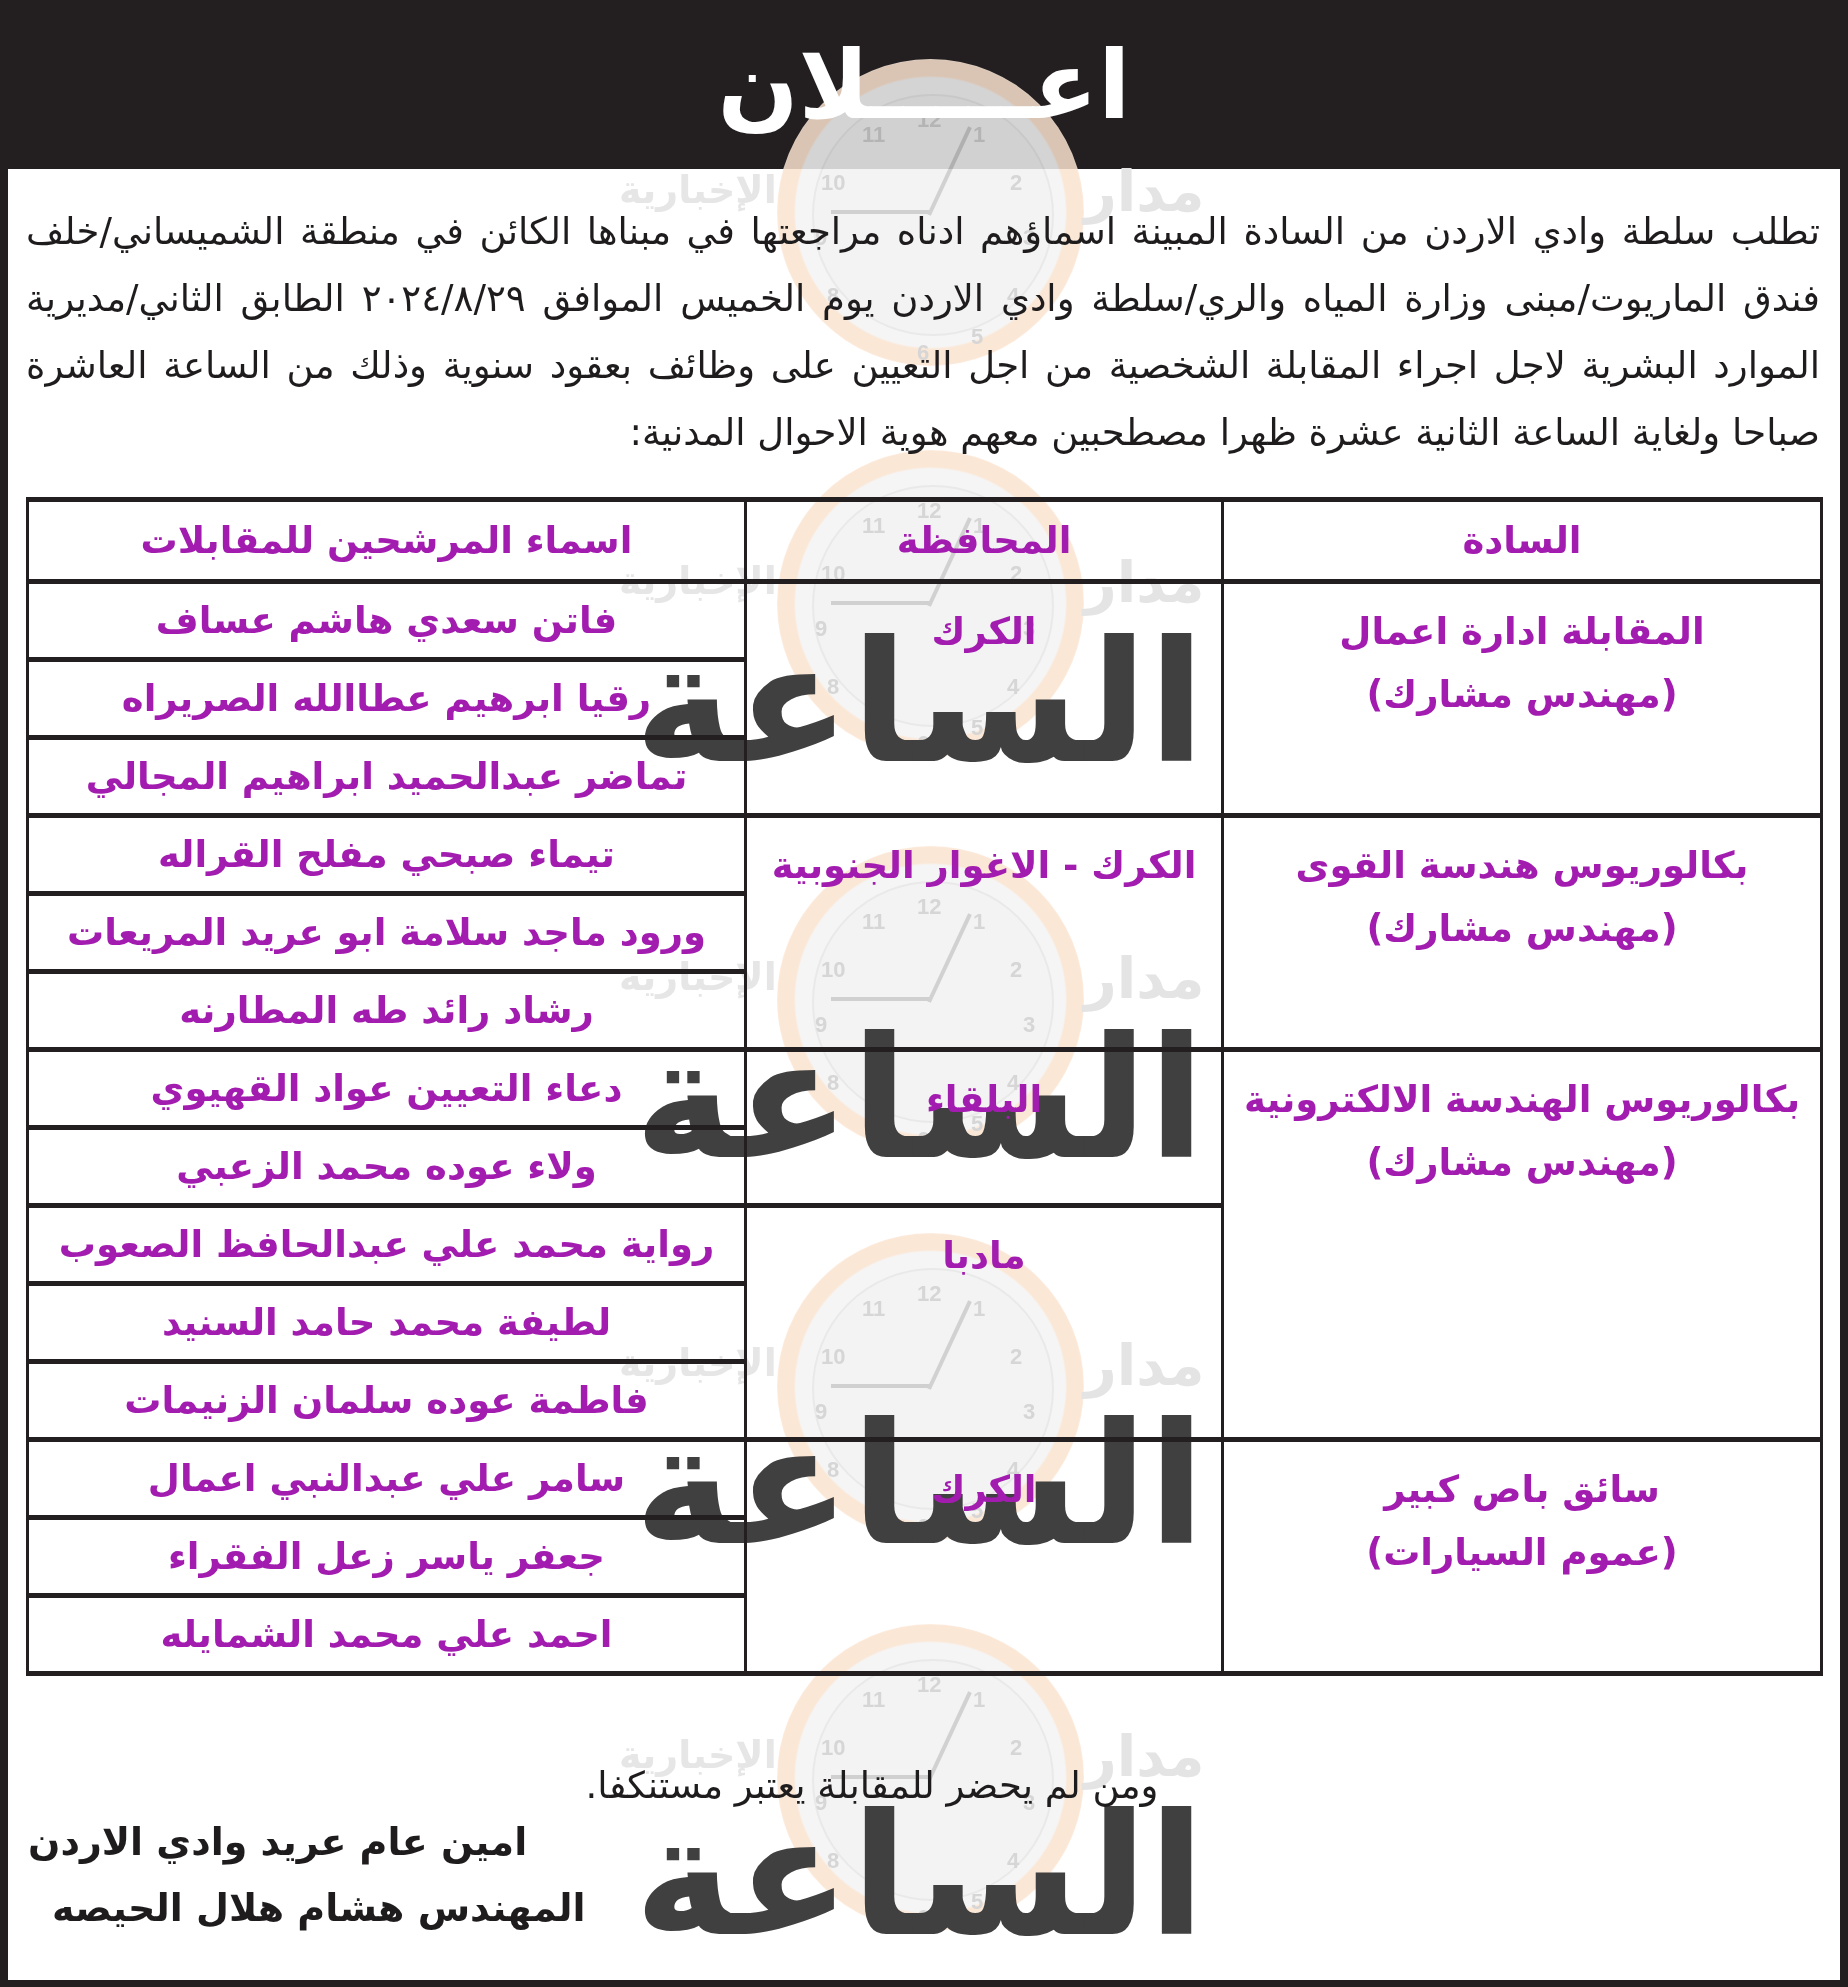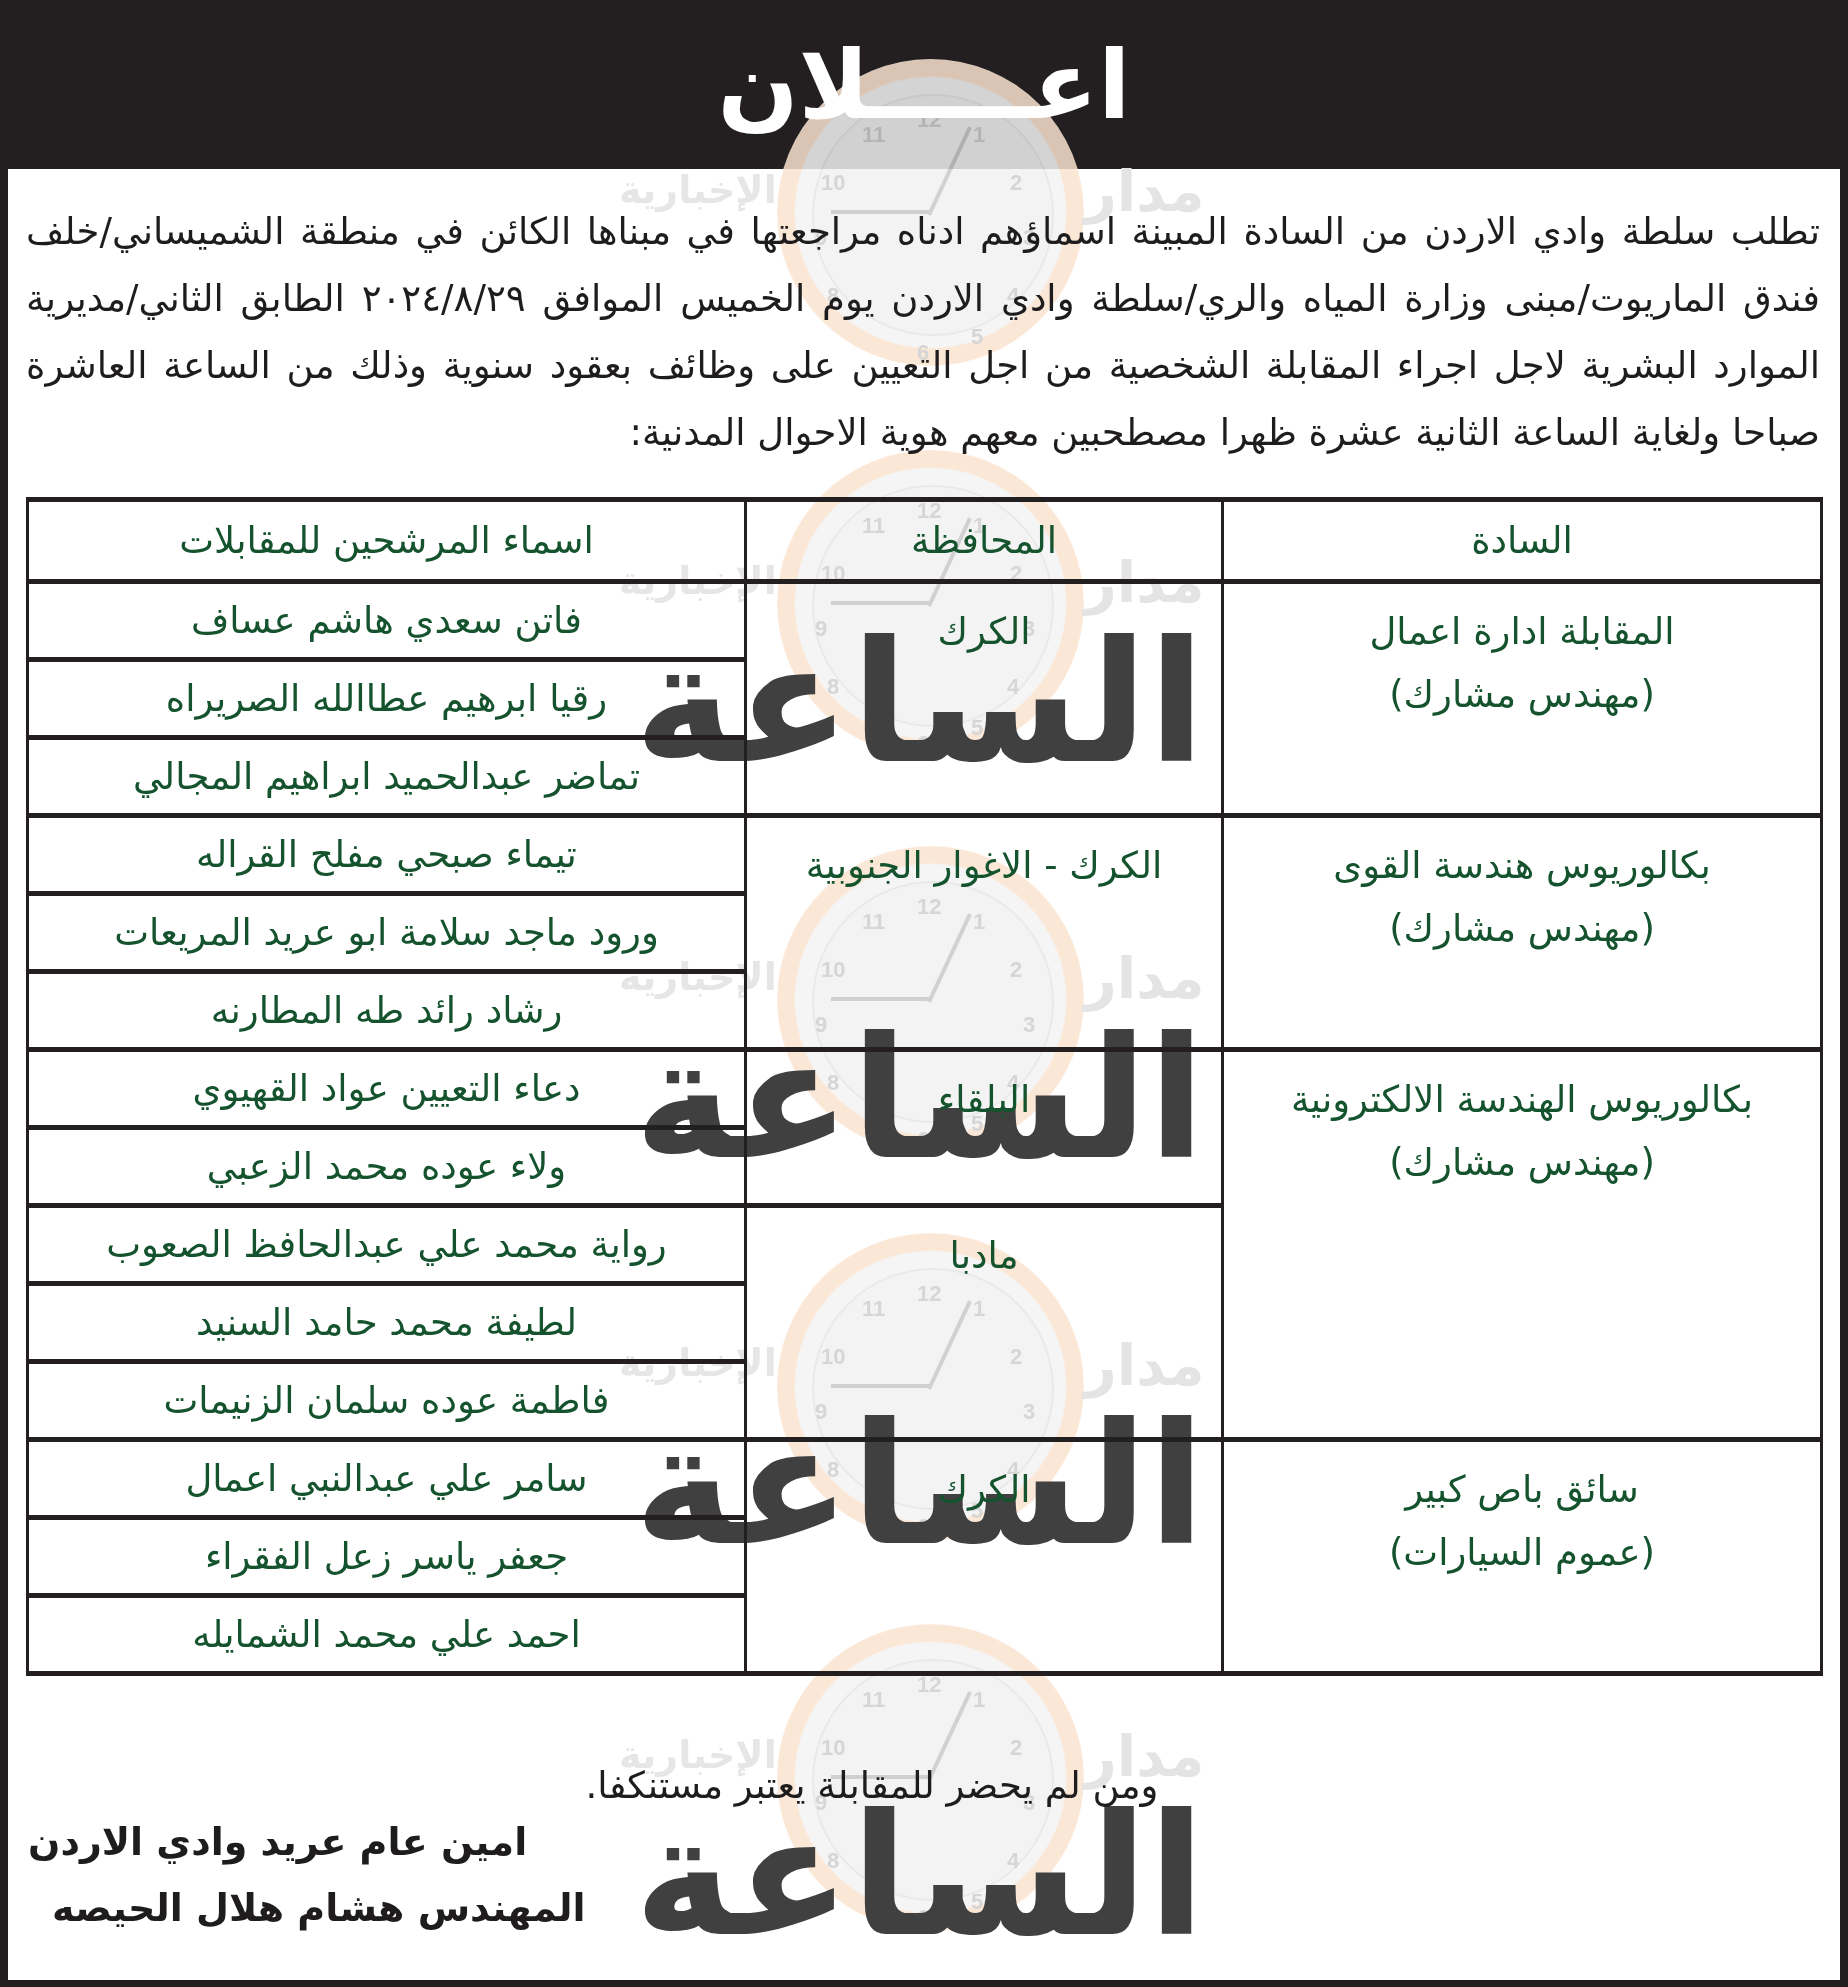--- a/index.html
+++ b/index.html
@@ -66,21 +66,21 @@
     }
 
     table.grid {
       position: absolute; left: 26px; top: 497px; width: 1794px;
       border-collapse: collapse; direction: rtl; z-index: 5;
       table-layout: fixed;
     }
     table.grid td, table.grid th {
       border: 3px solid #231f20; border-top-width: 5px; border-bottom-width: 5px;
       height: 73px; padding: 0; text-align: center; vertical-align: middle;
-      font-size: 37px; font-weight: normal; color: #14532d;
+      font-size: 37px; font-weight: bold; color: #a21caf;
       background: transparent;
     }
     table.grid th { height: 77px; }
     table.grid td.spec, table.grid td.gov { vertical-align: top; padding-top: 16px; line-height: 63px; }
     .col-spec { width: 599px; }
     .col-gov  { width: 477px; }
     .col-name { width: 718px; }
 
     .closing {
       position: absolute; left: 0; width: 1724px; top: 1764px; text-align: center;

